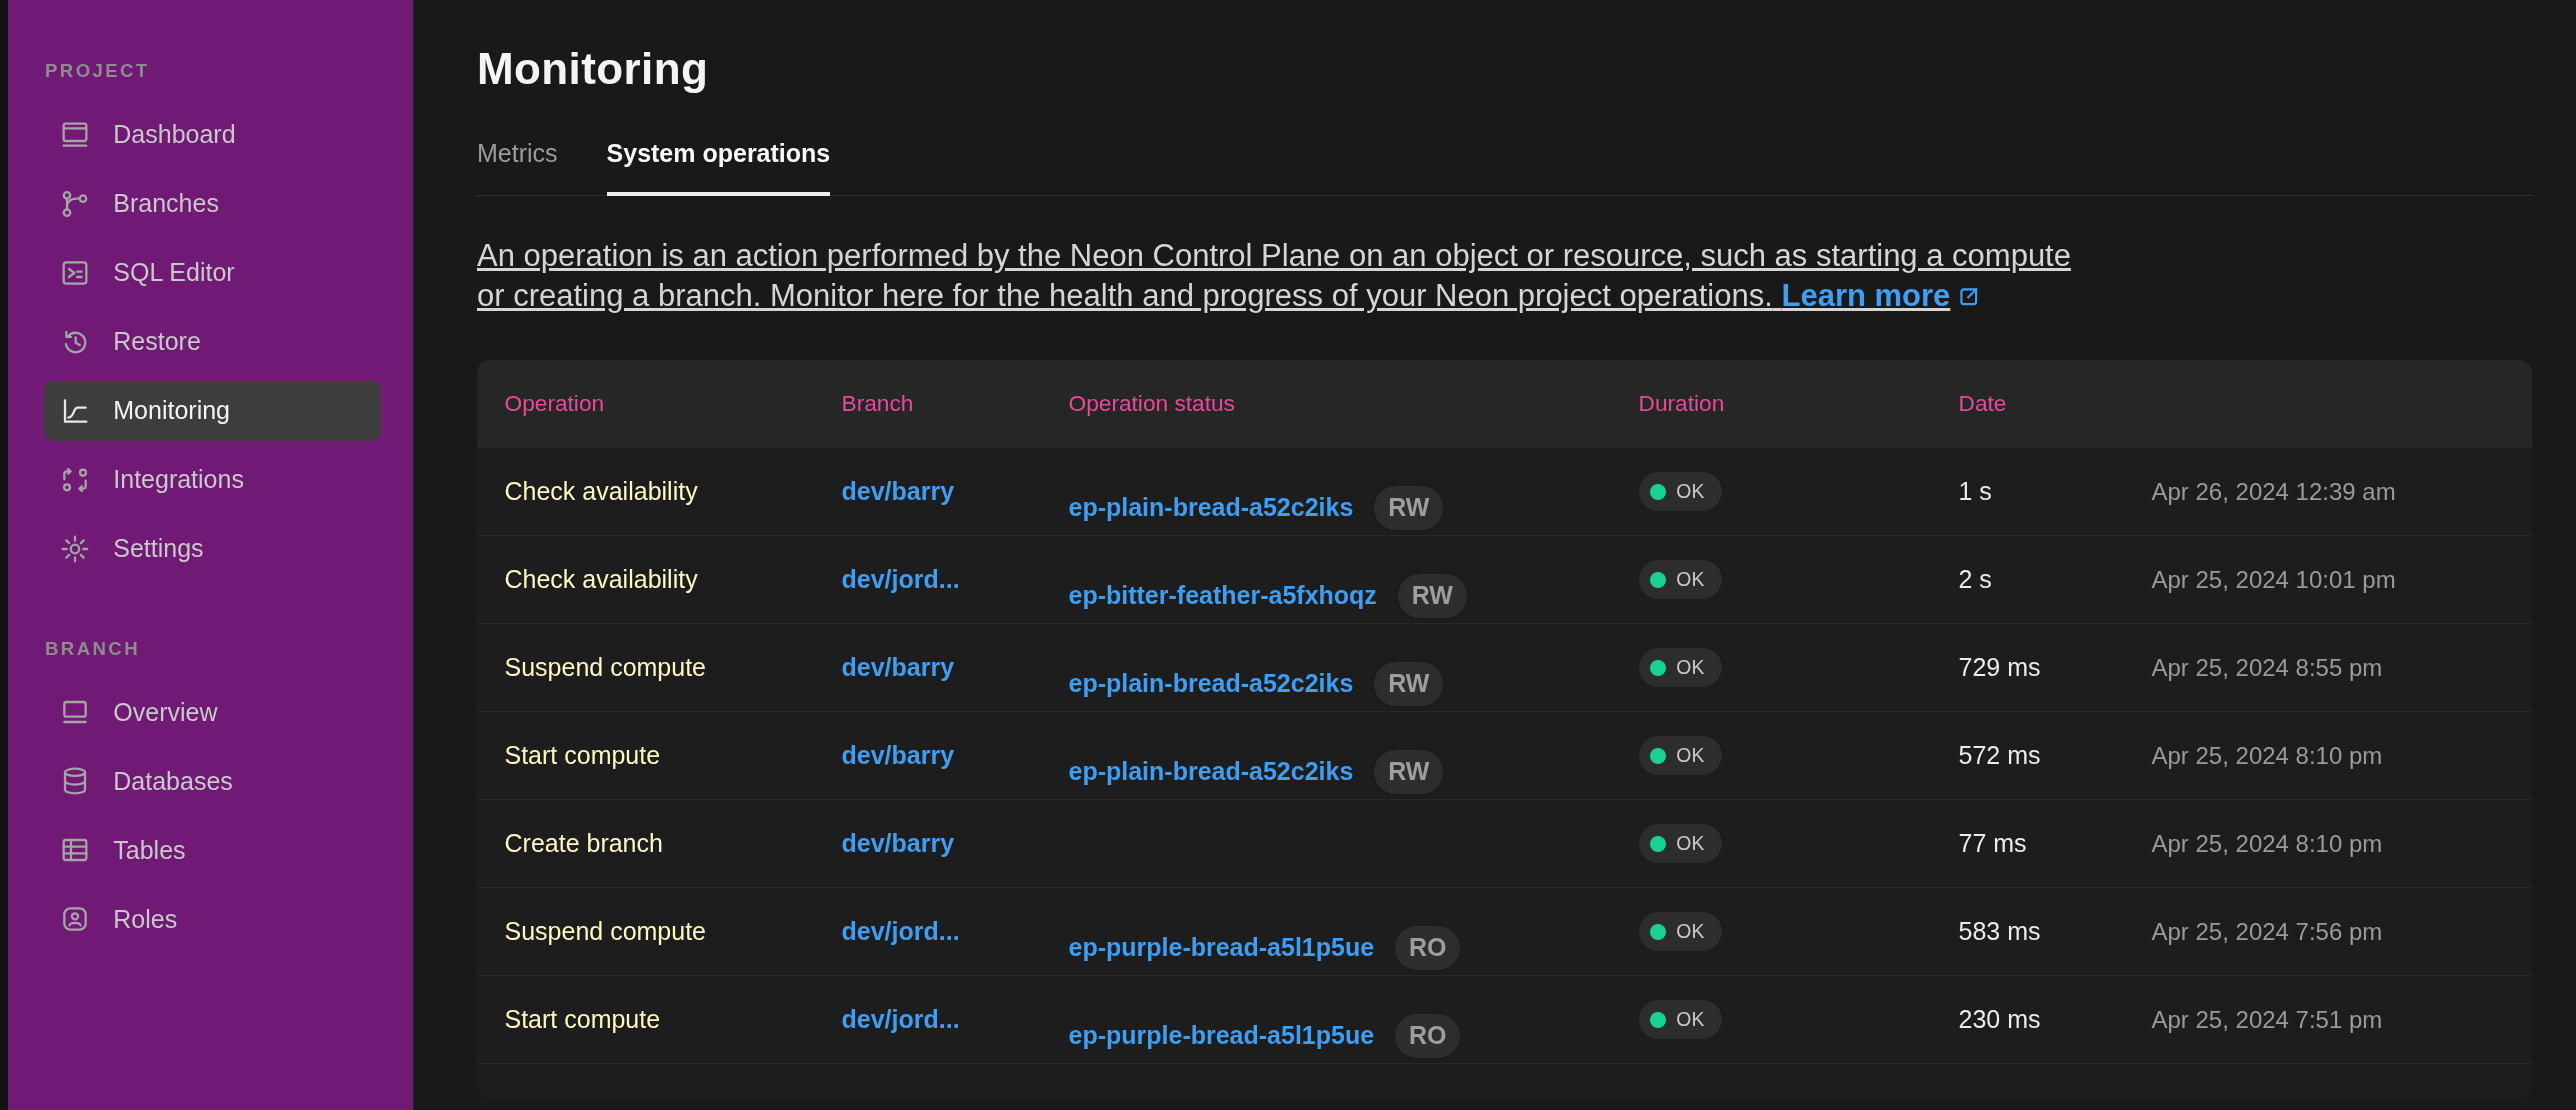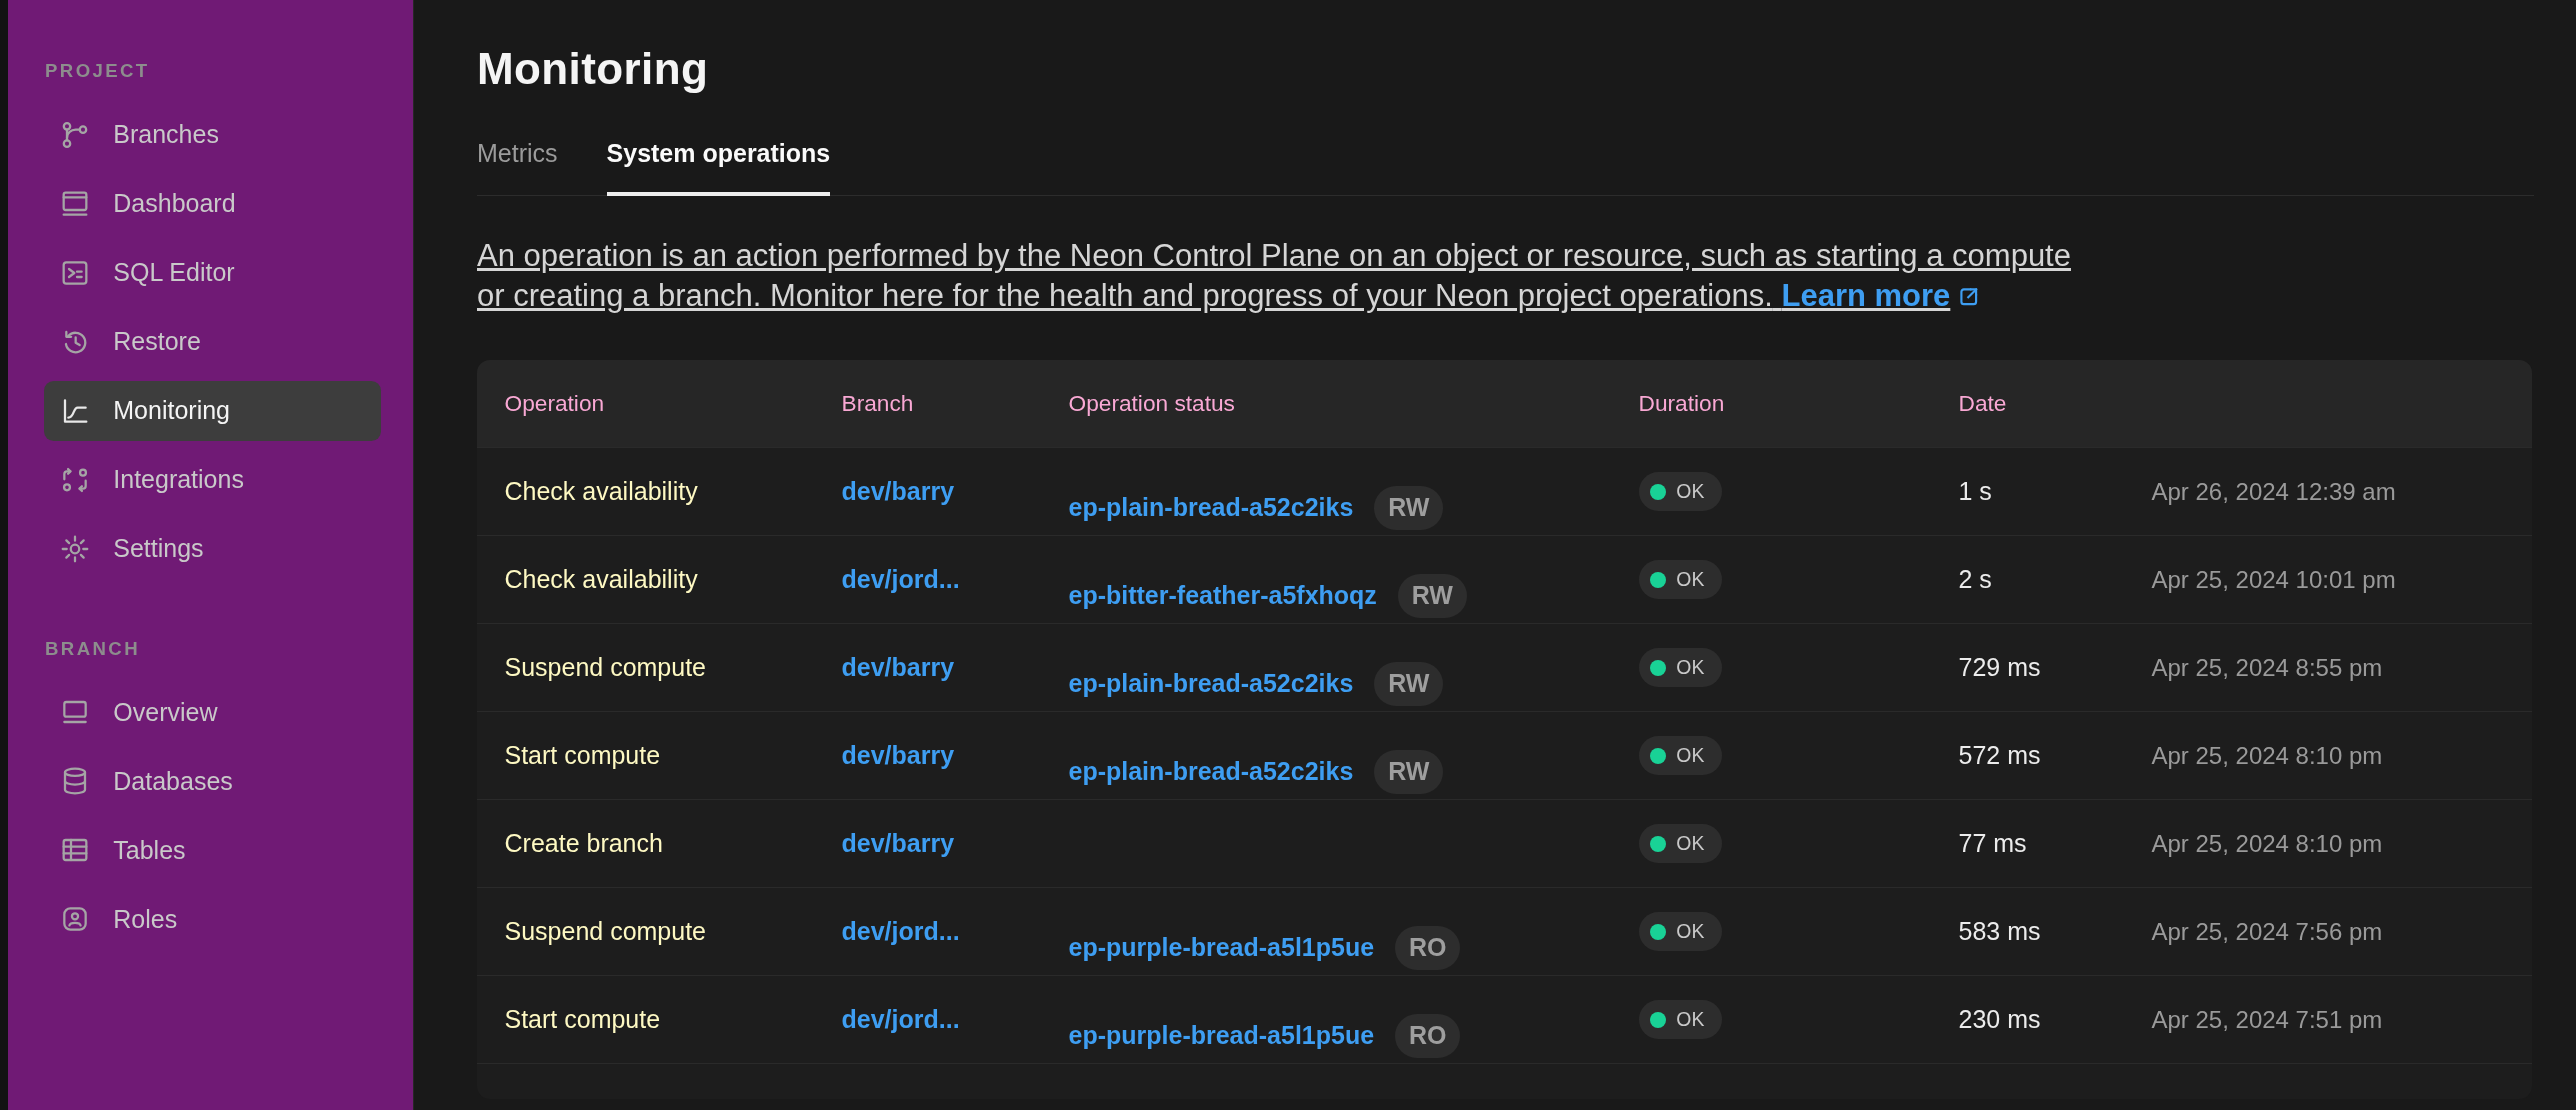--- a/index.html
+++ b/index.html
@@ -81,21 +81,21 @@
     display:grid;
     grid-template-columns:337px 227px 570px 320px 193px auto;
     align-items:center;
     padding-left:27.5px;
     height:88px;
   }
   .trow.thead {
     height:87px;
     background:#262626;
   }
-  .th { font-size:22.7px; font-weight:500; color:#f9a8d4; }
+  .th { font-size:22.7px; font-weight:500; color:#ec4899; }
   .trow.tbody { border-top:0.8px solid #2a2a2a; background:#1d1d1d; }
   .trow.partial { height:36px; border-top:0.8px solid #2a2a2a; }
   .cell-op { font-size:25px; color:#fef9c3; }
   .cell-link { font-size:25px; color:#3e9ef2; font-weight:700; text-decoration:none; }
   .cell-compute { display:flex; align-items:center; gap:21px;margin-top:32px; }
   .tag {
     background:#2d2d2d; color:#9e9e9e;
     font-size:25px; font-weight:700;
     padding:7.3px 13.8px; border-radius:808px;
   }
@@ -114,38 +114,38 @@
 <body>
 
 <div class="edge-strip"></div>
 
 <aside class="sidebar">
   <div class="section-label">PROJECT</div>
   <nav class="nav">
     <div class="nav-item">
       <span class="nav-icon">
           <svg viewBox="0 0 24 24">
+            <rect x="3.5" y="3.5" width="17" height="13" rx="1.5"></rect>
+            <line x1="3.5" y1="7" x2="20.5" y2="7"></line>
+            <line x1="3.5" y1="20" x2="20.5" y2="20"></line>
+          </svg>
+        </span>
+      <span class="nav-label">Dashboard</span>
+    </div>
+    <div class="nav-item">
+      <span class="nav-icon">
+          <svg viewBox="0 0 24 24">
             <circle cx="6" cy="18.5" r="2.4"></circle>
             <circle cx="6" cy="5.5" r="2.4"></circle>
             <circle cx="18" cy="8" r="2.4"></circle>
             <path d="M6 8v8"></path>
             <path d="M6 14c0-3.5 3-6 6.5-6h3"></path>
           </svg>
         </span>
       <span class="nav-label">Branches</span>
-    </div>
-    <div class="nav-item">
-      <span class="nav-icon">
-          <svg viewBox="0 0 24 24">
-            <rect x="3.5" y="3.5" width="17" height="13" rx="1.5"></rect>
-            <line x1="3.5" y1="7" x2="20.5" y2="7"></line>
-            <line x1="3.5" y1="20" x2="20.5" y2="20"></line>
-          </svg>
-        </span>
-      <span class="nav-label">Dashboard</span>
     </div>
     <div class="nav-item">
       <span class="nav-icon">
           <svg viewBox="0 0 24 24">
             <rect x="3.5" y="4" width="17" height="16" rx="2"></rect>
             <path d="M7.5 9l4 3-4 3"></path>
             <line x1="13.5" y1="15" x2="17" y2="15"></line>
             <line x1="13.5" y1="11" x2="17" y2="11"></line>
           </svg>
         </span>

